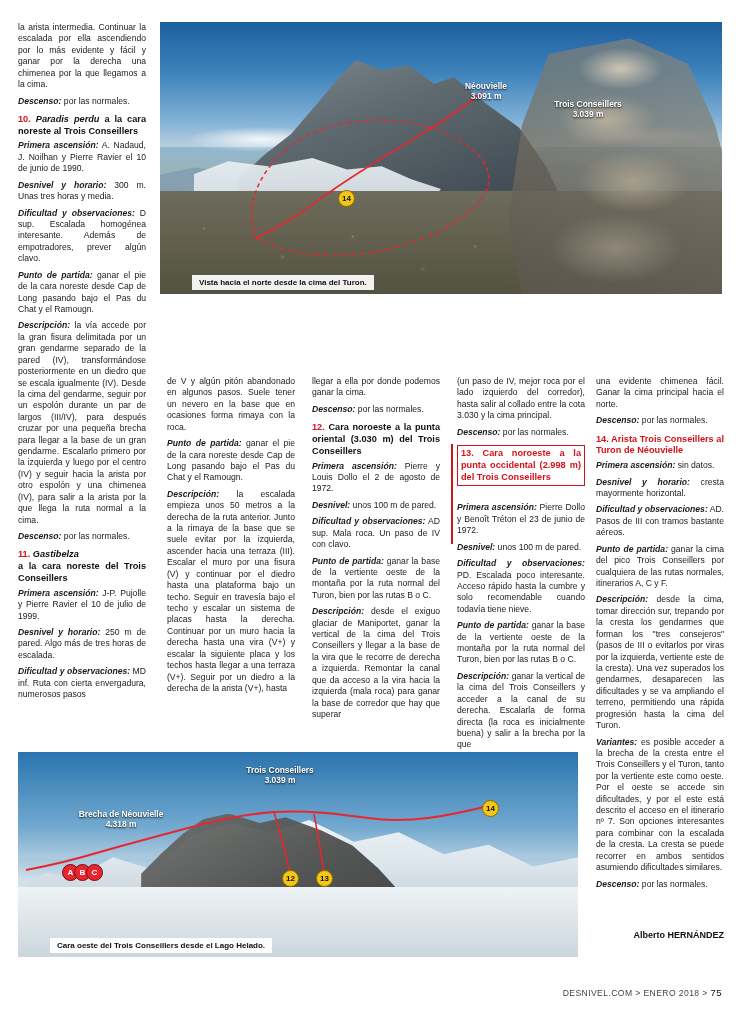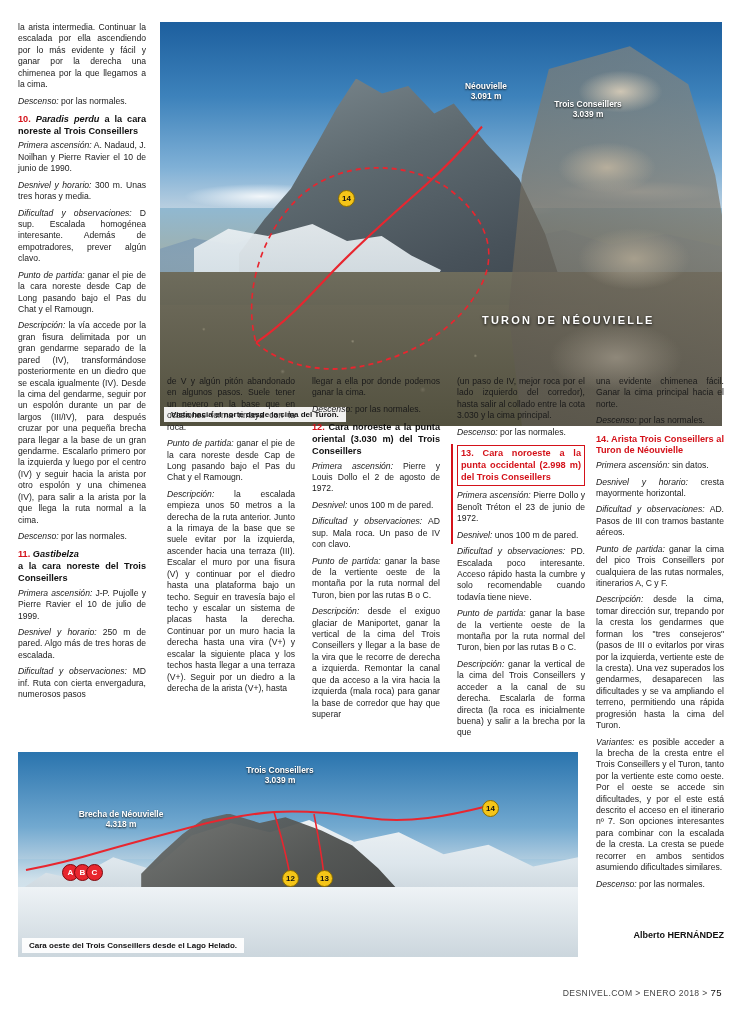--- a/index.html
+++ b/index.html
@@ -24,32 +24,32 @@
   .col p{margin:0 0 5px 0;}
   .rtitle{
     font-weight:bold;
     font-size:9.2px;
     line-height:1.28;
     margin:7px 0 3px 0;
     color:#111;
   }
   .rtitle .num{color:#d4121a;font-weight:bold;}
   .rtitle .nm{font-style:italic;}
-  .lbl{font-style:italic;font-weight:normal;}
+  .lbl{font-style:italic;font-weight:bold;}
 
   
   #col1{left:18px;top:22px;width:128px;}
   #col2{left:167px;top:376px;width:128px;}
   #col3{left:312px;top:376px;width:128px;}
   #col4{left:457px;top:376px;width:128px;}
   #col5{left:596px;top:376px;width:128px;}
 
   
   #photo-top{
-    position:absolute;left:160px;top:22px;width:562px;height:404px;
+    position:absolute;left:160px;top:22px;width:562px;height:272px;
     overflow:hidden;
     background:linear-gradient(#2b6fa8 0%,#5a9ccb 28%,#8fb9d4 45%,#9fb0ad 58%,#6d7b6b 75%,#52584e 100%);
   }
   #photo-top .sky{
     position:absolute;left:0;top:0;width:100%;height:46%;
     background:linear-gradient(#1d5f9e 0%,#3d82bb 40%,#7fb0d6 78%,#b9cfe0 100%);
   }
   #photo-top .clouds{
     position:absolute;left:0;top:30%;width:100%;height:22%;
     background:
@@ -111,20 +111,21 @@
   .peaklabel{
     position:absolute;color:#fff;font-size:8.4px;font-weight:bold;
     text-align:center;text-shadow:0 1px 2px rgba(0,0,0,.9);
     line-height:1.15;
   }
   .photocap{
     position:absolute;
     background:rgba(255,255,255,.92);
     color:#111;font-size:8px;font-weight:bold;
     padding:3px 7px;
+    margin-left:28px;
   }
   .overlay-name{
     position:absolute;color:#fff;font-size:11px;font-weight:bold;
     letter-spacing:2.2px;text-shadow:0 1px 3px rgba(0,0,0,.95);
   }
 
   
   #photo-bottom{
     position:absolute;left:18px;top:752px;width:560px;height:205px;
     overflow:hidden;
@@ -260,21 +261,21 @@
 
   <div class="redline"></div>
   <div class="col" id="col4">
     <p>(un paso de IV, mejor roca por el lado izquierdo del corredor), hasta salir al collado entre la cota 3.030 y la cima principal.</p>
     <p><span class="lbl">Descenso:</span><span> por las normales.</span></p>
 
     <div class="rtitle boxed">
       <span class="num">13.</span>
       <span class="num">Cara noroeste a la punta occidental (2.998 m) del Trois Conseillers</span>
     </div>
-    <p style="margin-top:4px;"><span class="lbl">Primera ascensión:</span><span> Pierre Dollo y Benoît Tréton el 23 de junio de 1972.</span></p>
+    <p style="margin-top:16px;"><span class="lbl">Primera ascensión:</span><span> Pierre Dollo y Benoît Tréton el 23 de junio de 1972.</span></p>
     <p><span class="lbl">Desnivel:</span><span> unos 100 m de pared.</span></p>
     <p><span class="lbl">Dificultad y observaciones:</span><span> PD. Escalada poco interesante. Acceso rápido hasta la cumbre y solo recomendable cuando todavía tiene nieve.</span></p>
     <p><span class="lbl">Punto de partida:</span><span> ganar la base de la vertiente oeste de la montaña por la ruta normal del Turon, bien por las rutas B o C.</span></p>
     <p><span class="lbl">Descripción:</span><span> ganar la vertical de la cima del Trois Conseillers y acceder a la canal de su derecha. Escalarla de forma directa (la roca es inicialmente buena) y salir a la brecha por la que</span></p>
   </div>
 
   <div class="col" id="col5">
     <p>una evidente chimenea fácil. Ganar la cima principal hacia el norte.</p>
     <p><span class="lbl">Descenso:</span><span> por las normales.</span></p>
 

